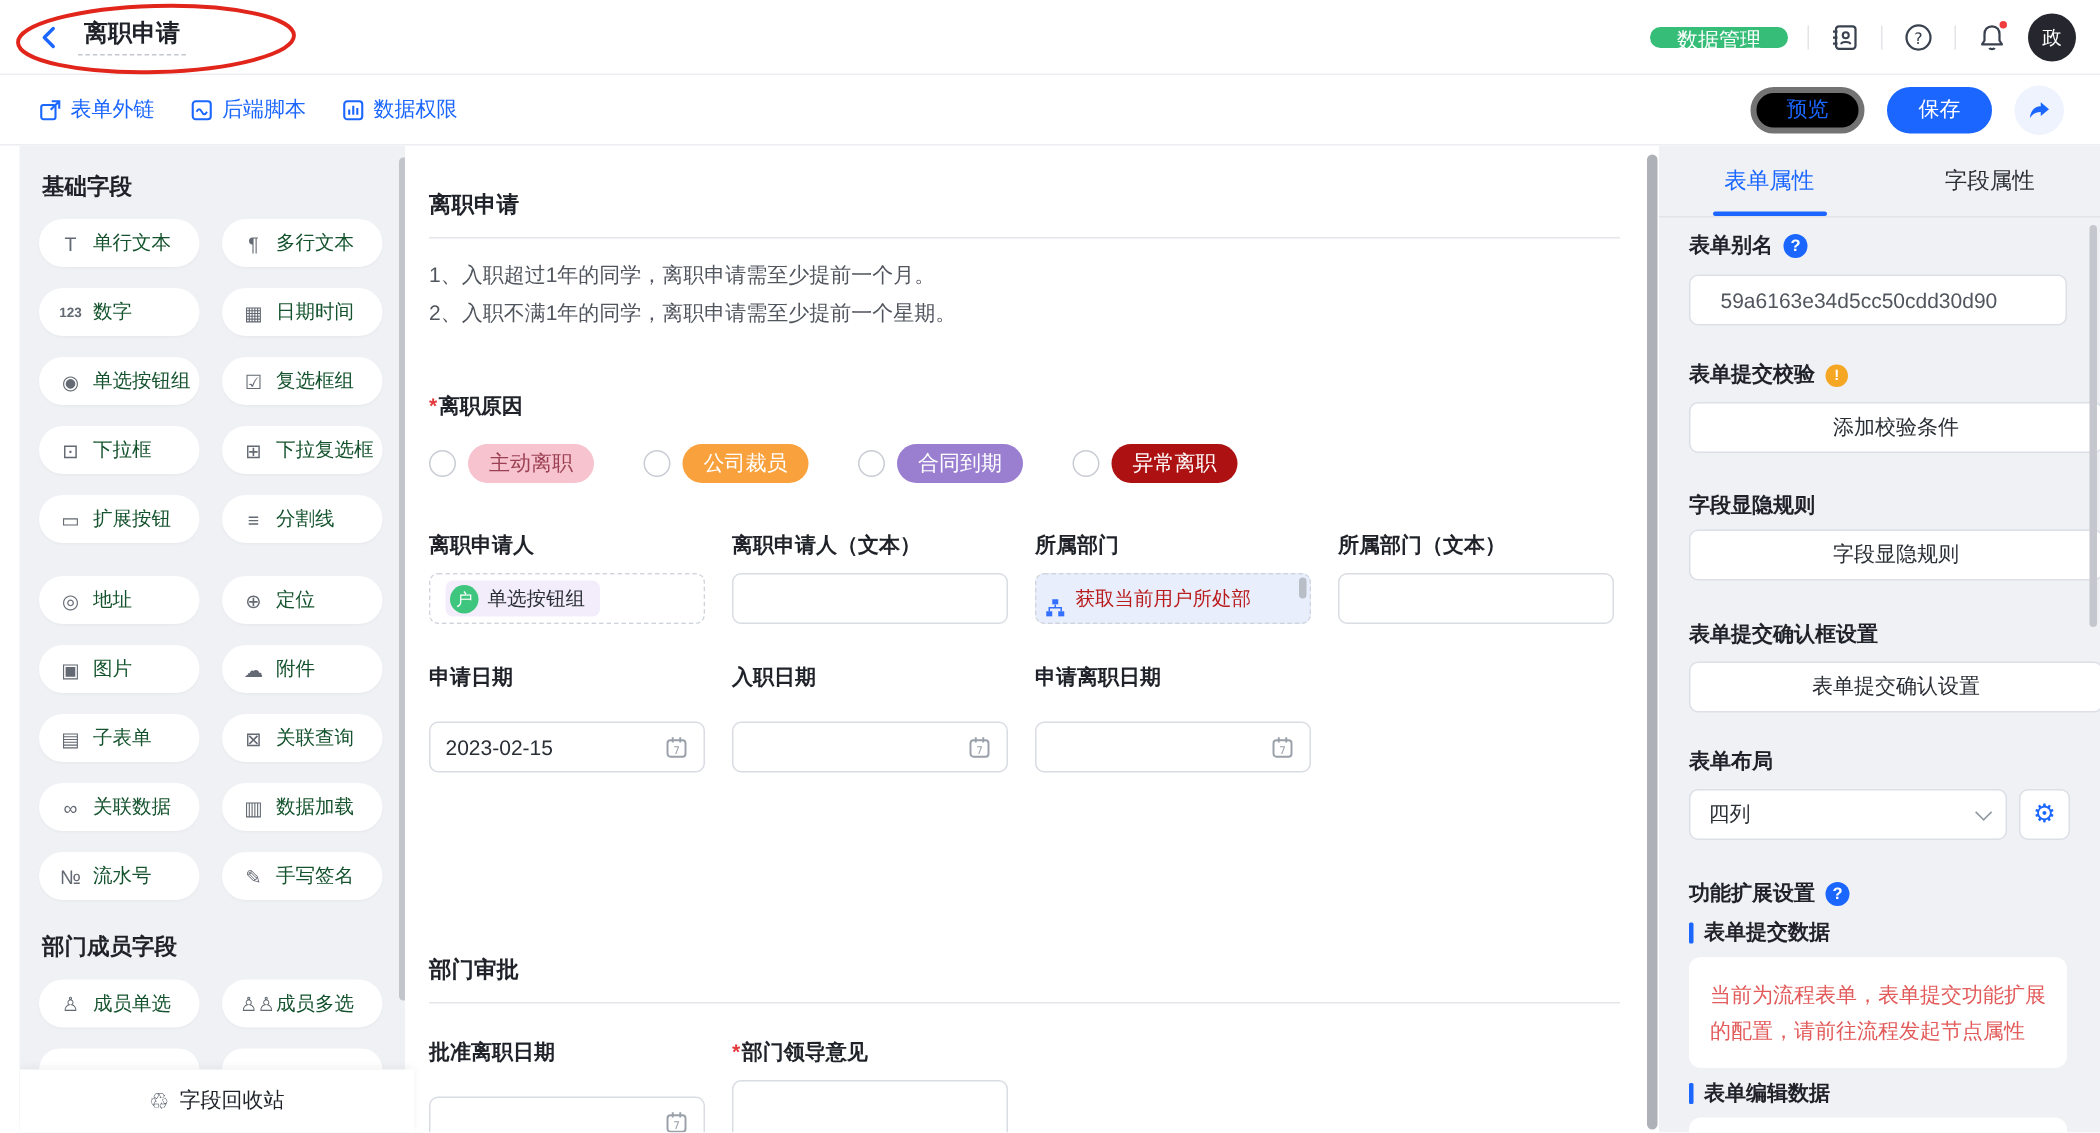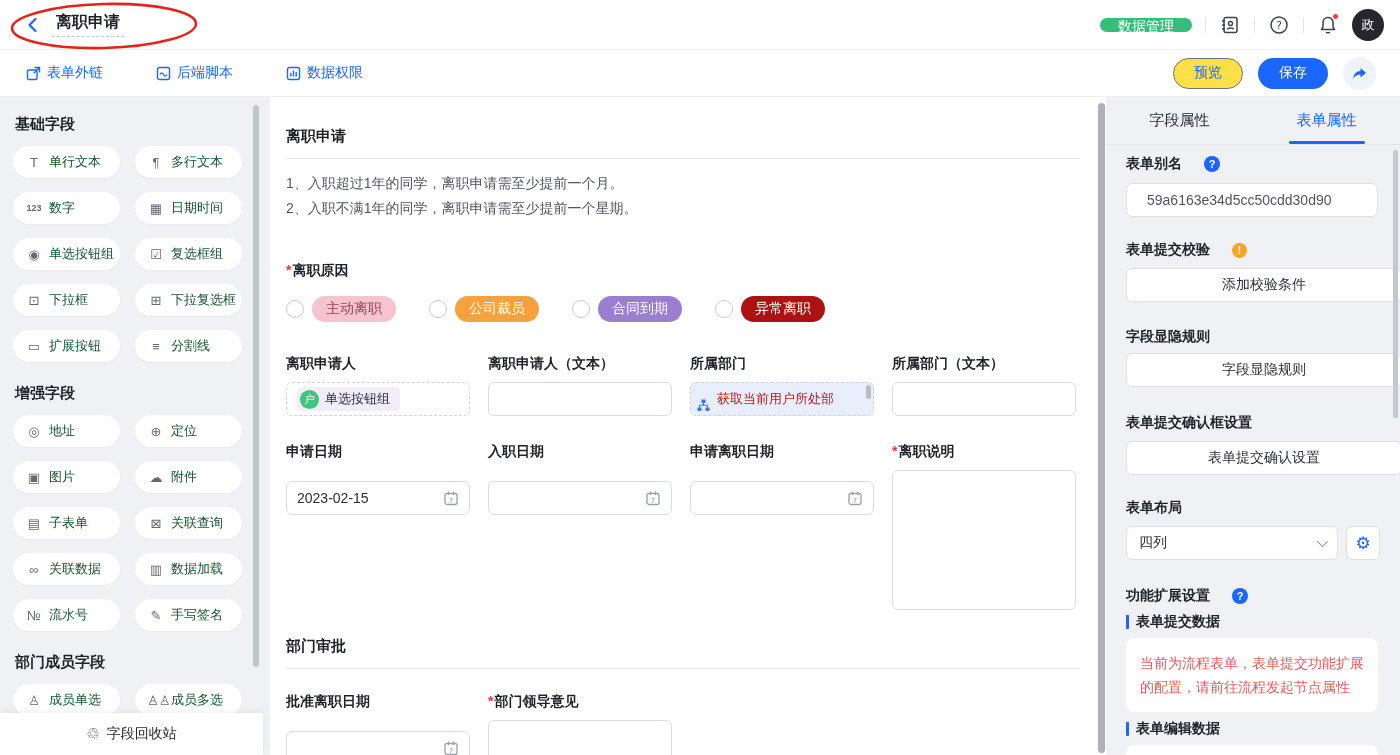--- a/index.html
+++ b/index.html
@@ -22,28 +22,28 @@
   .top-tab.active::after { content:""; position:absolute; left:-6px; right:-6px; bottom:0; height:3px; background:#1a66ff; border-radius:2px; }
   .header-right { position:absolute; right:16px; top:0; height:50px; display:flex; align-items:center; gap:13px; }
   .btn-green { background:#36bd78; color:#fff; border:none; border-radius:16px; height:14px; padding:0 18px; font-size:14px; cursor:pointer; }
   .hdivider { width:1px; height:16px; background:#e2e4e8; }
   .hicon { width:22px; height:22px; display:flex; align-items:center; justify-content:center; position:relative; cursor:pointer; }
   .bell-dot { position:absolute; right:0px; top:-1px; width:7px; height:7px; border-radius:50%; background:#f03e3e; border:1px solid #fff; }
   .avatar { width:32px; height:32px; border-radius:50%; background:#26262e; color:#fff; font-size:13px; display:flex; align-items:center; justify-content:center; cursor:pointer; }
   
   .toolbar { position:absolute; left:0; top:50px; width:1400px; height:47px; background:#fff;
     border-bottom:1px solid #eceef2; display:flex; align-items:center; z-index:4; }
-  .tb-links { display:flex; align-items:center; gap:53px; margin-left:26px; }
+  .tb-links { display:flex; align-items:center; gap:24px; margin-left:26px; }
   .tb-link { color:#1a66ff; font-size:14px; display:flex; align-items:center; gap:6px; cursor:pointer; }
   .tb-right { position:absolute; right:24px; display:flex; align-items:center; gap:15px; }
-  .btn-outline { height:31px; padding:0 20px; border-radius:16px; border:1px solid #737373; color:#1a66ff; background:#fde047; font-size:14px; cursor:pointer; }
+  .btn-outline { height:31px; padding:0 20px; border-radius:16px; border:4px solid #737373; color:#1a66ff; background:#000000; font-size:14px; cursor:pointer; }
   .btn-primary { height:31px; padding:0 21px; border-radius:16px; border:none; color:#fff; background:#1a66ff; font-size:14px; cursor:pointer; }
   .share-btn { width:33px; height:33px; border-radius:50%; background:#eef3fe; display:flex; align-items:center; justify-content:center; cursor:pointer; }
   
-  .sidebar { position:absolute; left:0; top:97px; width:270px; height:658px; background:#eff1f5; overflow:hidden; }
+  .sidebar { position:absolute; left:13px; top:97px; width:270px; height:658px; background:#eff1f5; overflow:hidden; }
   .sb-inner { padding:16px 0 0 13px; }
   .sb-title { font-size:15px; font-weight:700; color:#1f2329; margin:2px 0 12px 2px; }
   .sb-grid { display:grid; grid-template-columns:107px 107px; column-gap:15px; row-gap:14px; margin-bottom:22px; }
   .pill { height:32px; background:#fff; border-radius:17px; display:flex; align-items:center; gap:6px; padding:0 8px 0 12px; cursor:grab; box-shadow:0 1px 2px rgba(31,35,41,.03); }
   .pic { width:18px; text-align:center; font-size:13px; color:#646a73; flex:none; line-height:1; }
   .pic.small { font-size:9px; font-weight:700; letter-spacing:0; }
   .plabel { font-size:13px; color:#14532d; white-space:nowrap; }
   .sb-footer { position:absolute; left:0; bottom:0; width:263px; height:42px; background:#fff;
     display:flex; align-items:center; justify-content:center; gap:7px; font-size:14px; color:#1f2329;
     box-shadow:0 -2px 6px rgba(31,35,41,.06); cursor:pointer; z-index:2; }
@@ -77,21 +77,21 @@
   .tarea { height:140px; border:1px solid #d9dce3; border-radius:6px; background:#fff; }
   .c-sec2 { position:absolute; left:16px; right:18px; top:540px; font-size:15px; font-weight:700; color:#1f2329;
     padding-bottom:12px; border-bottom:1px solid #e5e6eb; }
   .cal-ic { flex:none; }
   
   .panel { position:absolute; left:1106px; top:97px; width:294px; height:658px; background:#eff1f5; overflow:hidden; }
   .p-tabs { position:absolute; left:0; top:0; width:100%; height:48px; border-bottom:1px solid #e2e4e9; display:flex; }
   .p-tab { flex:1; display:flex; align-items:center; justify-content:center; font-size:15px; color:#2a2f36; cursor:pointer; position:relative; }
   .p-tab.active { color:#1a66ff; font-weight:500; }
   .p-tab.active::after { content:""; position:absolute; left:50%; transform:translateX(-50%); bottom:0; width:76px; height:3px; background:#1a66ff; border-radius:2px; }
-  .p-label { position:absolute; left:20px; font-size:14px; font-weight:700; color:#1f2329; display:flex; align-items:center; gap:22px; white-space:nowrap; }
+  .p-label { position:absolute; left:20px; font-size:14px; font-weight:700; color:#1f2329; display:flex; align-items:center; gap:7px; white-space:nowrap; }
   .q-ic { width:16px; height:16px; border-radius:50%; background:#1a66ff; color:#fff; font-size:11px; font-weight:700; display:flex; align-items:center; justify-content:center; }
   .w-ic { width:15px; height:15px; border-radius:50%; background:#f5a623; color:#fff; font-size:10px; font-weight:700; display:flex; align-items:center; justify-content:center; }
   .p-input { position:absolute; left:20px; width:252px; height:34px; background:#fff; border:1px solid #dcdfe6; border-radius:6px;
     display:flex; align-items:center; padding:0 11px; font-size:14px; color:#51565e; }
   .p-btn { position:absolute; left:20px; width:276px; height:34px; background:#fff; border:1px solid #dcdfe6; border-radius:6px;
     display:flex; align-items:center; justify-content:center; font-size:14px; color:#2a2f36; cursor:pointer; }
   .p-select { position:absolute; left:20px; width:212px; height:34px; background:#fff; border:1px solid #dcdfe6; border-radius:6px;
     display:flex; align-items:center; justify-content:space-between; padding:0 12px; font-size:14px; color:#2a2f36; cursor:pointer; }
   .chev { width:8px; height:8px; border-right:1.5px solid #8f959e; border-bottom:1.5px solid #8f959e; transform:rotate(45deg) translateY(-2px); }
   .gear-btn { position:absolute; left:240px; width:34px; height:34px; background:#fff; border:1px solid #dcdfe6; border-radius:6px;
@@ -228,21 +228,20 @@
         </div>
       <div class="pill">
           <span class="pic">▭</span>
           <span class="plabel">扩展按钮</span>
         </div>
       <div class="pill">
           <span class="pic">≡</span>
           <span class="plabel">分割线</span>
         </div>
     </div>
-    <div class="sb-title">增强字段</div>
     <div class="sb-grid">
       <div class="pill">
           <span class="pic">◎</span>
           <span class="plabel">地址</span>
         </div>
       <div class="pill">
           <span class="pic">⊕</span>
           <span class="plabel">定位</span>
         </div>
       <div class="pill">
@@ -391,24 +390,20 @@
       <div class="ibox date-box">
         <span class="date-val"></span>
         <svg class="cal-ic" width="16" height="16" viewBox="0 0 16 16">
             <rect x="2" y="3.5" width="12" height="11" rx="2" fill="none" stroke="#9aa0a8" stroke-width="1.3"></rect>
             <line x1="5.5" y1="1.5" x2="5.5" y2="5" stroke="#9aa0a8" stroke-width="1.3"></line>
             <line x1="10.5" y1="1.5" x2="10.5" y2="5" stroke="#9aa0a8" stroke-width="1.3"></line>
             <text x="8" y="12.6" text-anchor="middle" font-size="7" fill="#9aa0a8" font-family="DejaVu Sans">7</text>
           </svg>
       </div>
     </div>
-    <div class="fcol">
-      <span class="f-label"><span class="req">*</span><span>离职说明</span></span>
-      <div class="tarea"></div>
-    </div>
   </div>
 
   <div class="c-sec2">部门审批</div>
 
   <div class="frow" style="top:596px;">
     <div class="fcol">
       <span class="f-label">批准离职日期</span>
       <div class="ibox date-box">
         <span class="date-val"></span>
         <svg class="cal-ic" width="16" height="16" viewBox="0 0 16 16">
@@ -423,22 +418,22 @@
       <span class="f-label"><span class="req">*</span><span>部门领导意见</span></span>
       <div class="tarea" style="height:80px;"></div>
     </div>
   </div>
 </div>
 
 <div class="canvas-scroll"></div>
 
 <div class="panel">
   <div class="p-tabs">
+    <div class="p-tab active">表单属性</div>
     <div class="p-tab">字段属性</div>
-    <div class="p-tab active">表单属性</div>
   </div>
 
   <div class="p-label" style="top:58px;">
     <span>表单别名</span>
     <span class="q-ic">?</span>
   </div>
   <div class="p-input" style="top:86px;padding-left:20px;">
     <span>59a6163e34d5cc50cdd30d90</span>
   </div>
 

